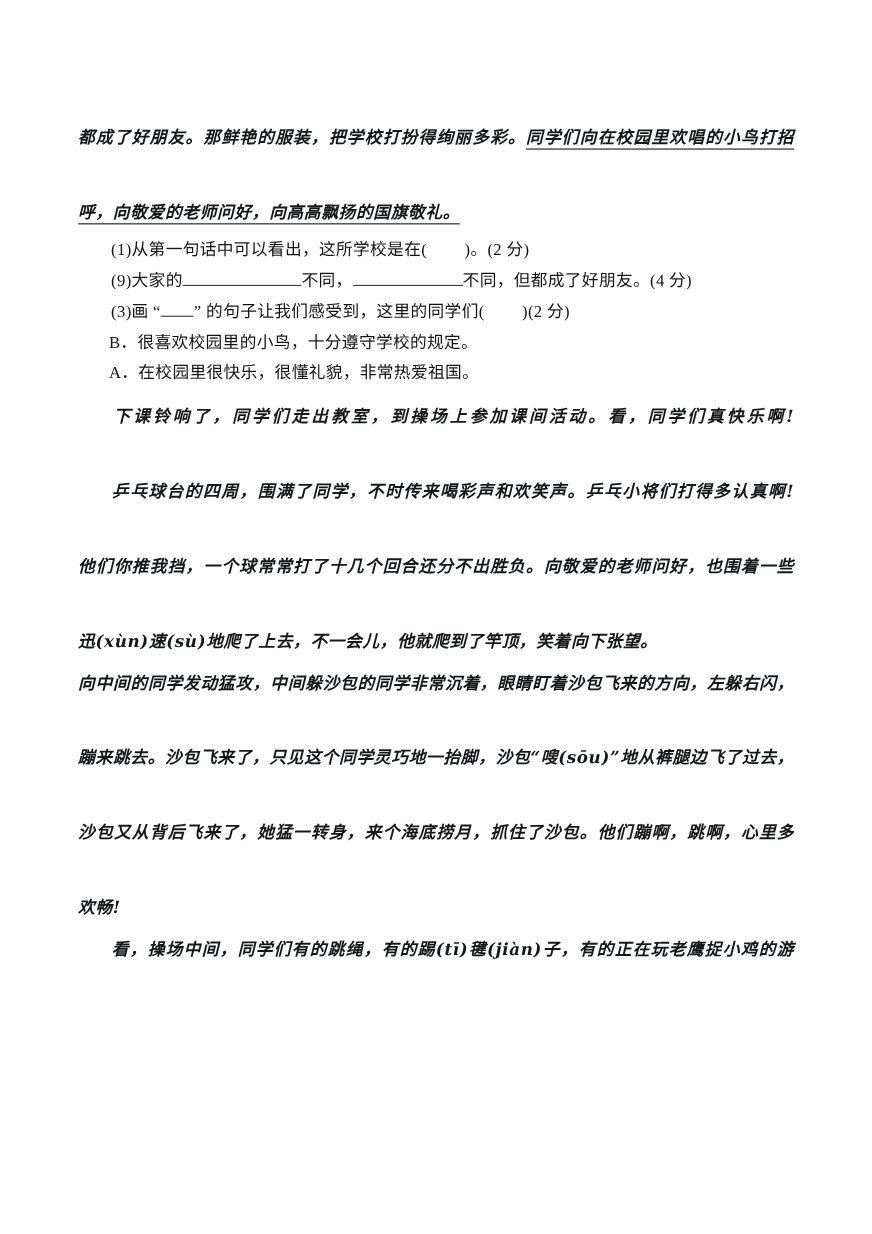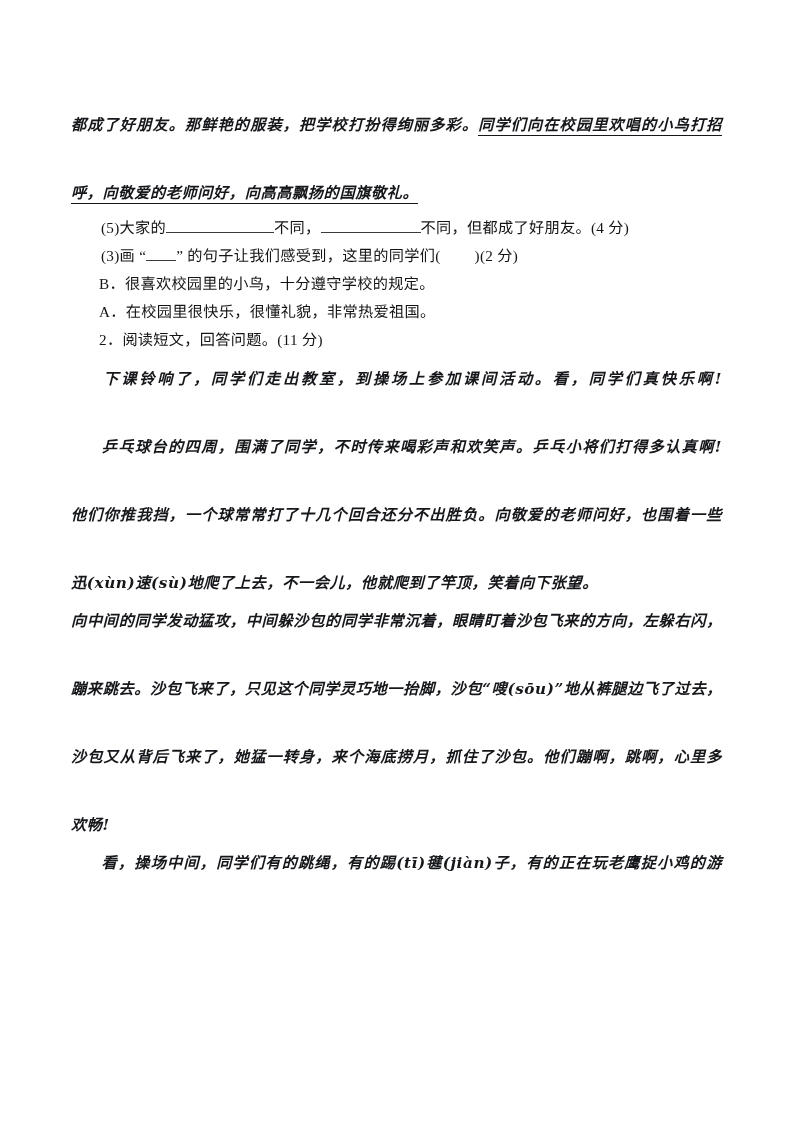--- a/index.html
+++ b/index.html
@@ -126,30 +126,30 @@
 <body>
 
 <div class="page">
   <div class="content">
 
     <div class="hand blk stretch"><span>都成了好朋友。那鲜艳的服装，把学校打扮得绚丽多彩。</span><span class="uline">同学们向在校园里欢唱的小鸟打招</span></div>
     <div class="hand blk"><span class="uline">呼，向敬爱的老师问好，向高高飘扬的国旗敬礼。</span></div>
 
     <div class="spacer-xs"></div>
 
+    <div class="q indent2"><span>(1)</span><span>从第一句话中可以看出，这所学校是在(</span><span class="pgap"></span><span>)。(2 分)</span></div>
 
 
-    <div class="q indent2"><span>(5)大家的</span><span class="blank b-xxl"></span><span>不同，</span><span class="blank b-lg"></span><span>不同，但都成了好朋友。(4 分)</span></div>
+    <div class="q indent2"><span>(9)大家的</span><span class="blank b-xxl"></span><span>不同，</span><span class="blank b-lg"></span><span>不同，但都成了好朋友。(4 分)</span></div>
 
     <div class="q indent2"><span>(3)画 “</span><span class="blank b-sm"></span><span>” 的句子让我们感受到，这里的同学们(</span><span class="pgap"></span><span>)(2 分)</span></div>
 
     <div class="q indent1">B．很喜欢校园里的小鸟，十分遵守学校的规定。</div>
     <div class="q indent1">A．在校园里很快乐，很懂礼貌，非常热爱祖国。</div>
 
-    <div class="q indent1">2．阅读短文，回答问题。(11 分)</div>
 
     <div class="spacer-sm"></div>
 
 
     <div class="hand blk stretch"><span style="display:inline-block;width:30px"></span><span>下课铃响了，同学们走出教室，到操场上参加课间活动。看，同学们真快乐啊!</span></div>
 
     <div class="hand blk stretch"><span style="display:inline-block;width:30px"></span><span>乒乓球台的四周，围满了同学，不时传来喝彩声和欢笑声。乒乓小将们打得多认真啊!</span></div>
     <div class="hand blk stretch">他们你推我挡，一个球常常打了十几个回合还分不出胜负。向敬爱的老师问好，也围着一些</div>
     <div class="hand blk">迅(xùn)速(sù)地爬了上去，不一会儿，他就爬到了竿顶，笑着向下张望。</div>
 

